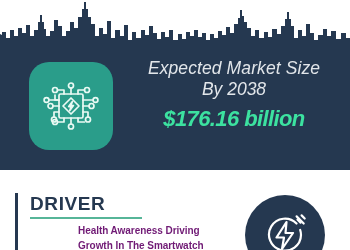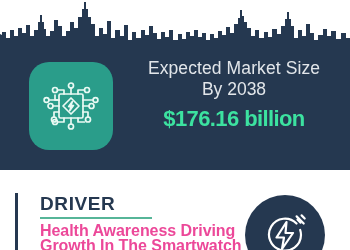--- a/index.html
+++ b/index.html
@@ -25,20 +25,21 @@
 
   
   .hero {
     position: absolute;
     left: 0;
     top: 0;
     width: 350px;
     height: 170px;
     background: #253850;
     overflow: hidden;
+    font-style: italic;
   }
   .skyline-wrap {
     position: absolute;
     left: 0;
     top: 0;
     width: 350px;
     height: 52px;
     background: #ffffff;
     overflow: hidden;
   }
@@ -121,42 +122,43 @@
     height: 57px;
     display: flex;
   }
   .driver-rule {
     width: 3px;
     background: #253850;
     flex: 0 0 3px;
     height: 57px;
   }
   .driver-content {
-    padding-left: 22px;
+    padding-left: 12px;
   }
   .driver-title {
     color: #253850;
     font-size: 19px;
     line-height: 21px;
     font-weight: 700;
     letter-spacing: 0.6px;
   }
   .driver-underline {
     width: 112px;
     height: 1.6px;
     background: #56b598;
     margin: 3px 0 4px 0;
   }
   .driver-desc {
-    color: #ec4899;
-    font-size: 16px;
+    color: #701a75;
+    font-size: 10px;
     line-height: 15.5px;
     font-weight: 700;
     letter-spacing: -0.05px;
     white-space: nowrap;
+    margin-left: 48px;
   }
 
   .driver-circle {
     position: absolute;
     left: 245px;
     top: 25px;
     width: 80px;
     height: 80px;
     border-radius: 50%;
     background: #253850;

